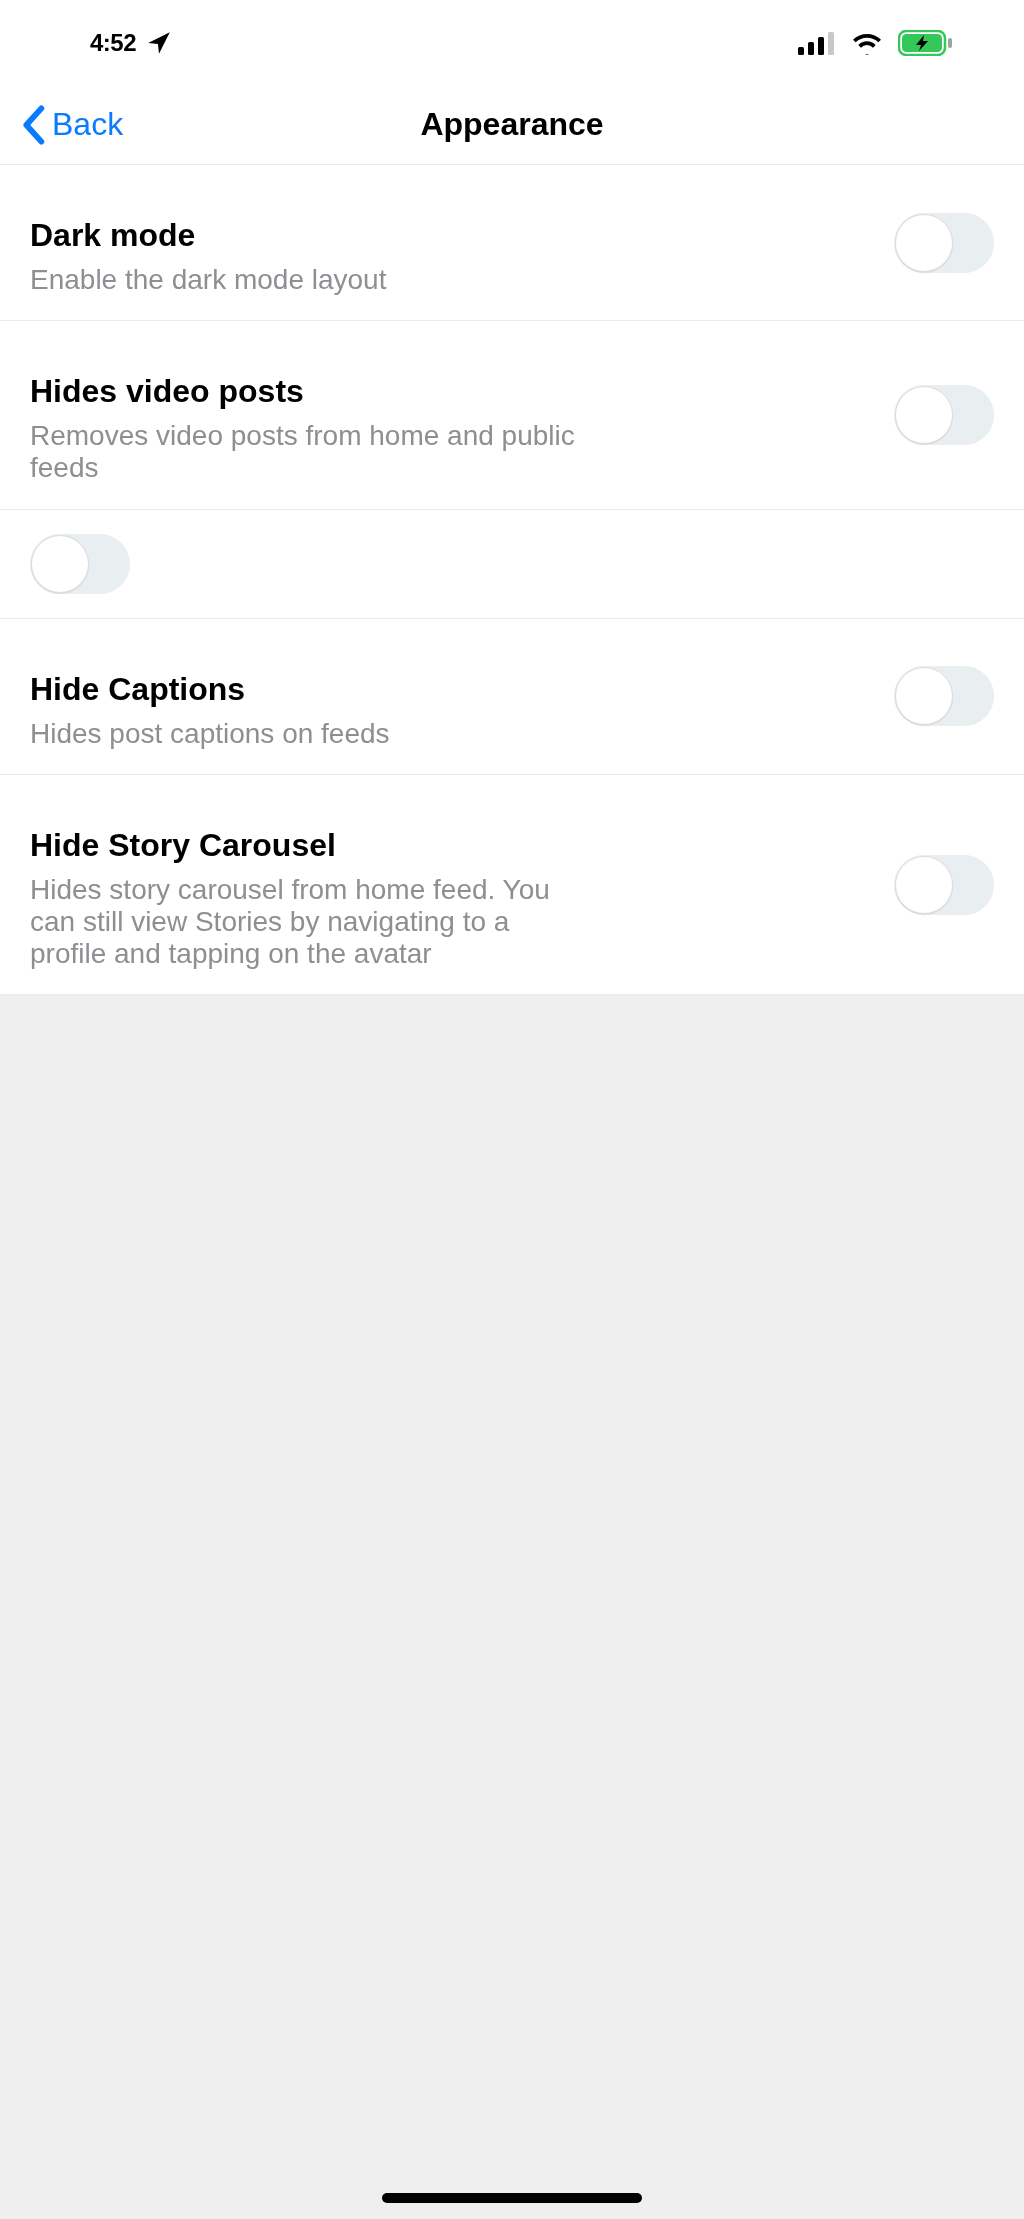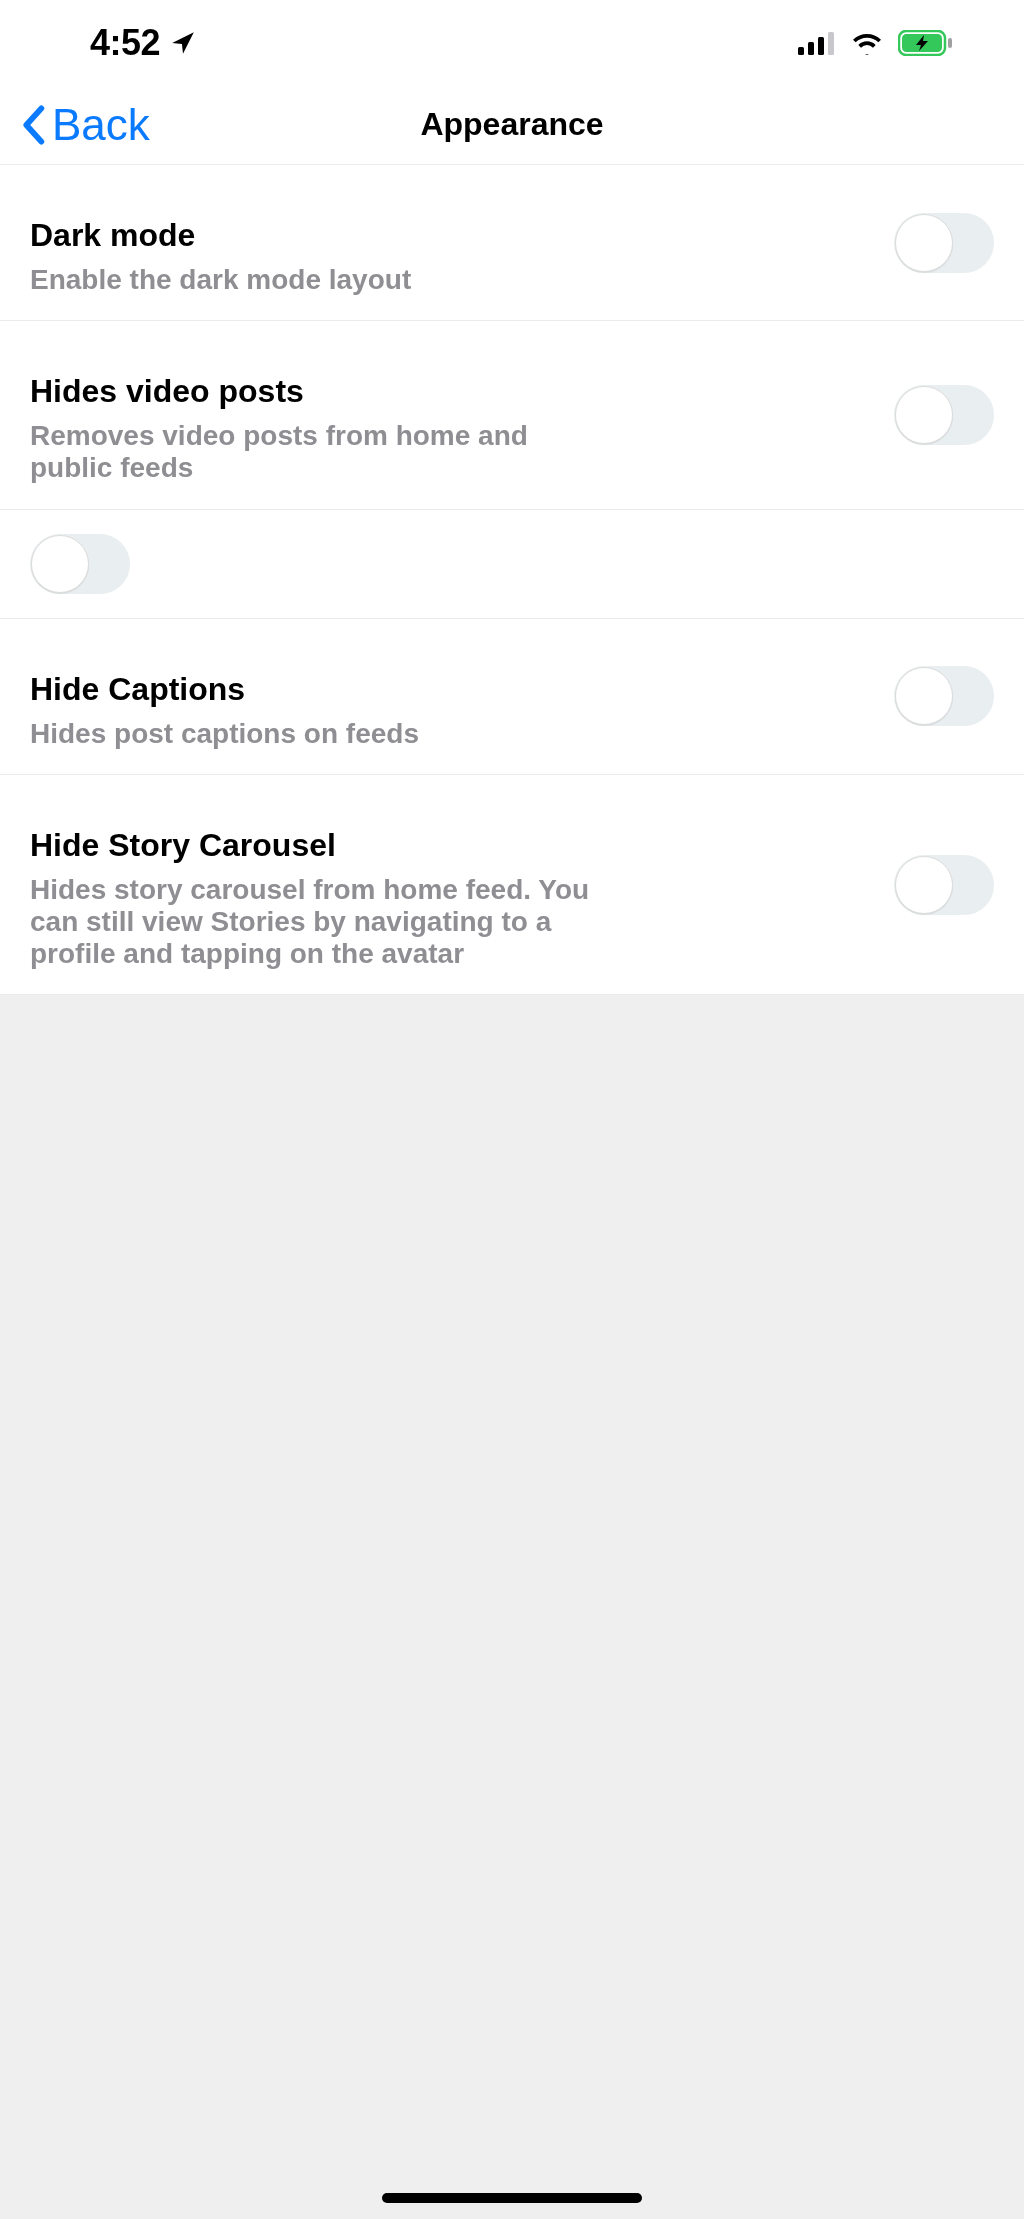--- a/index.html
+++ b/index.html
@@ -24,21 +24,21 @@
       align-items: center;
       justify-content: space-between;
       padding: 0 70px 0 90px;
     }
     .status-left {
       display: flex;
       align-items: center;
       gap: 10px;
     }
     .status-time {
-      font-size: 36px;
+      font-size: 24px;
       font-weight: 600;
       color: #000;
       letter-spacing: -0.5px;
     }
     .status-right {
       display: flex;
       align-items: center;
       gap: 14px;
     }
     .status-icon svg { display: block; }
@@ -55,21 +55,21 @@
       border-bottom: 1px solid rgba(0,0,0,0.08);
     }
     .nav-back {
       position: absolute;
       left: 20px;
       top: 0;
       bottom: 0;
       display: flex;
       align-items: center;
       color: #0a7aff;
-      font-size: 44px;
+      font-size: 32px;
       gap: 6px;
       cursor: pointer;
     }
     .nav-back svg { display: block; }
     .nav-title {
       font-size: 32px;
       font-weight: 600;
       color: #000;
     }
 
@@ -94,21 +94,21 @@
     }
     .row-title {
       font-size: 32px;
       font-weight: 700;
       color: #000;
       margin-bottom: 10px;
       margin-top: 28px;
     }
     .row-desc {
       font-size: 28px;
-      font-weight: 700;
+      font-weight: 400;
       color: #8e8e93;
       line-height: 1.15;
       max-width: 560px;
     }
 
     
     .toggle {
       flex: 0 0 auto;
       width: 100px;
       height: 60px;

